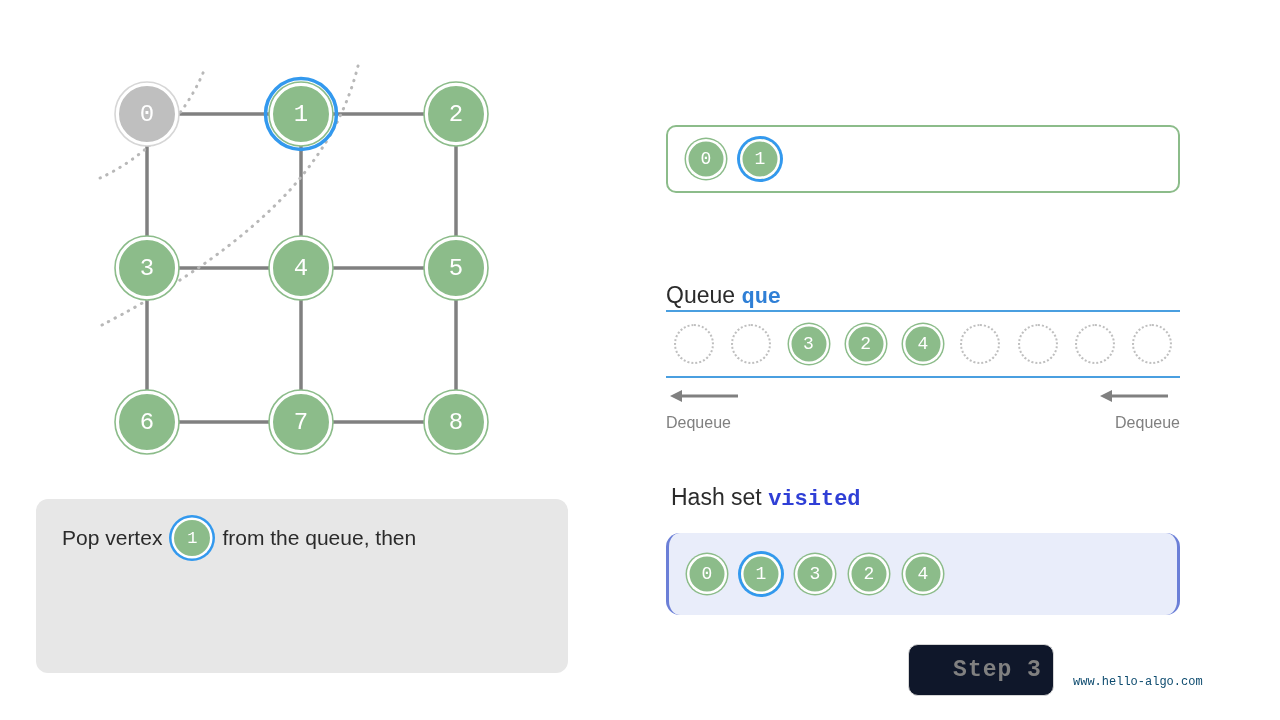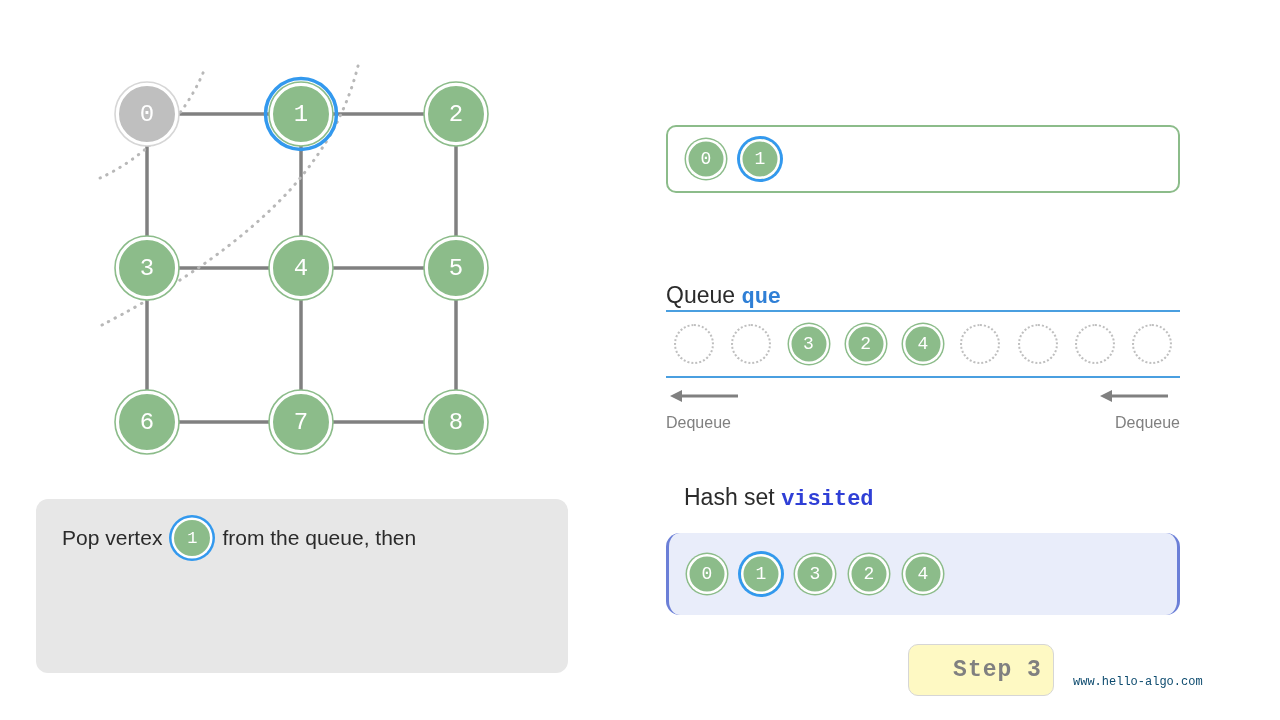--- a/index.html
+++ b/index.html
@@ -166,21 +166,21 @@
     align-items: center;
     padding-left: 18px;
     gap: 14px;
   }
 
   
   #step-badge {
     position: absolute;
     left: 908px; top: 644px;
     width: 146px; height: 52px;
-    background: #fef9c3;
+    background: #0f172a;
     border: 1.5px solid #d6d6d6;
     border-radius: 10px;
     display: flex;
     align-items: center;
     justify-content: center;
     font-family: "Liberation Mono", monospace;
     font-weight: bold;
     font-size: 23px;
     color: #808080;
     letter-spacing: 1px;
@@ -308,21 +308,21 @@
     <g>
       <line x1="502" y1="10" x2="442" y2="10" stroke="#808080" stroke-width="3"></line>
       <polygon points="434,10 446,4 446,16" fill="#808080"></polygon>
     </g>
   </svg>
   <div id="queue-labels">
     <span>Dequeue</span>
     <span>Dequeue</span>
   </div>
 
-  <div class="sec-title" style="left:18px; top:484px;">
+  <div class="sec-title" style="left:5px; top:484px;">
     <span>Hash set</span>
     <span class="kw-visited" style="font-size:22px;">visited</span>
   </div>
   <div id="hash-box">
       <div class="node-sm green">0</div>
       <div class="node-sm active">1</div>
       <div class="node-sm green">3</div>
       <div class="node-sm green">2</div>
       <div class="node-sm green">4</div>
     </div>

